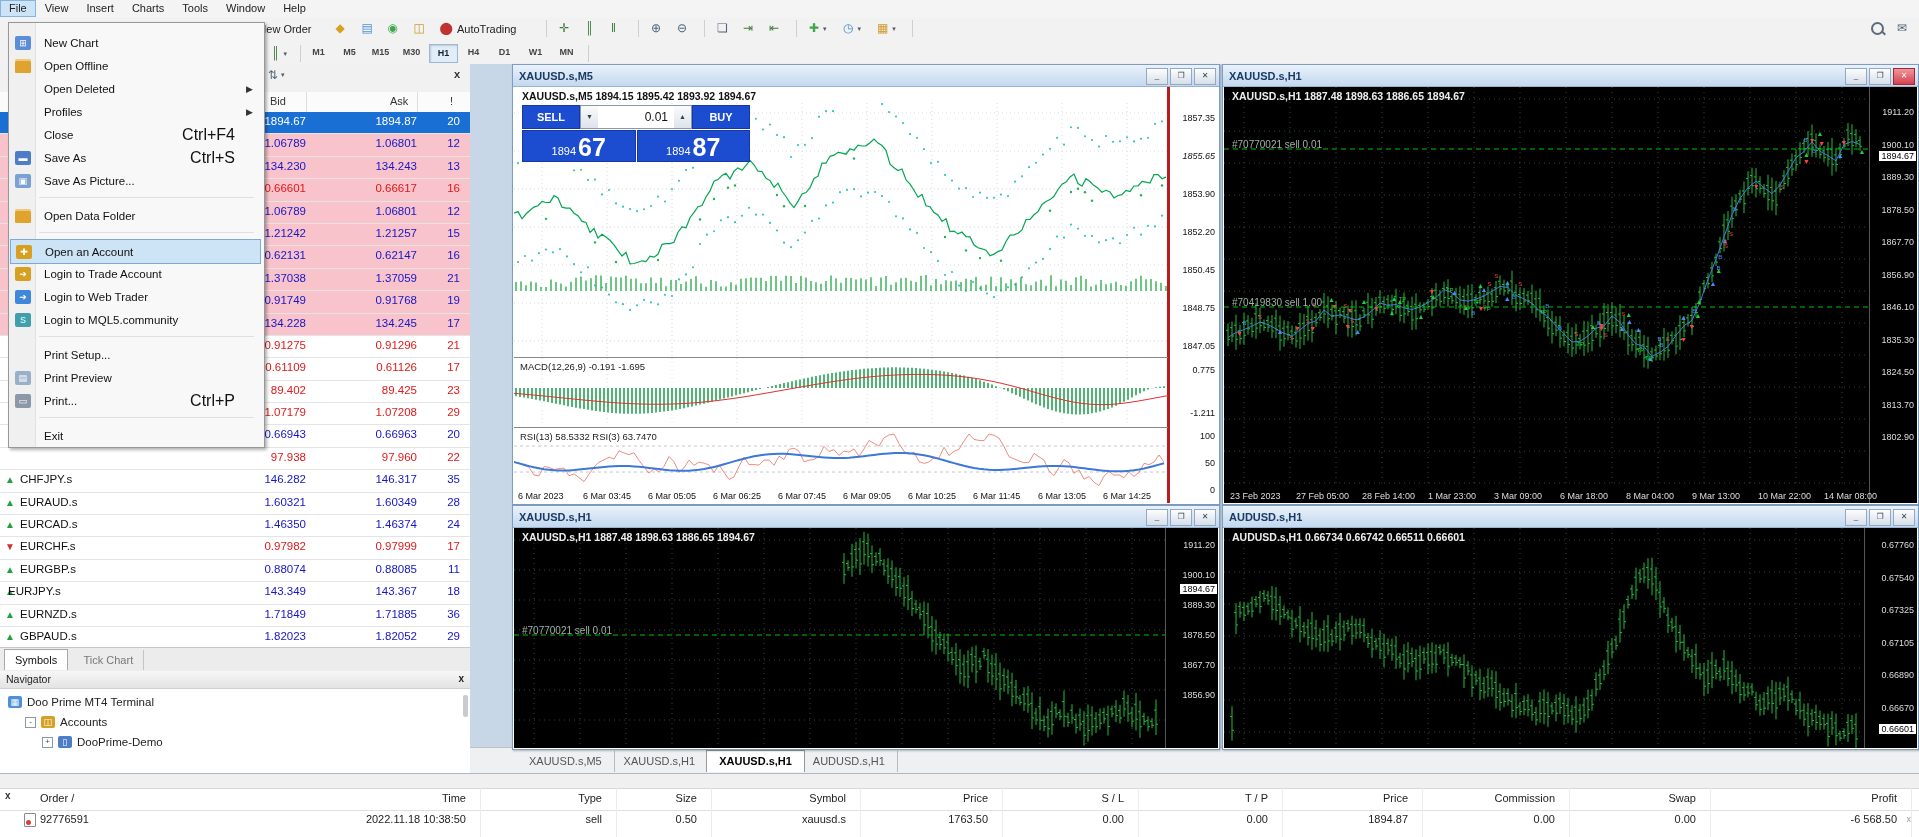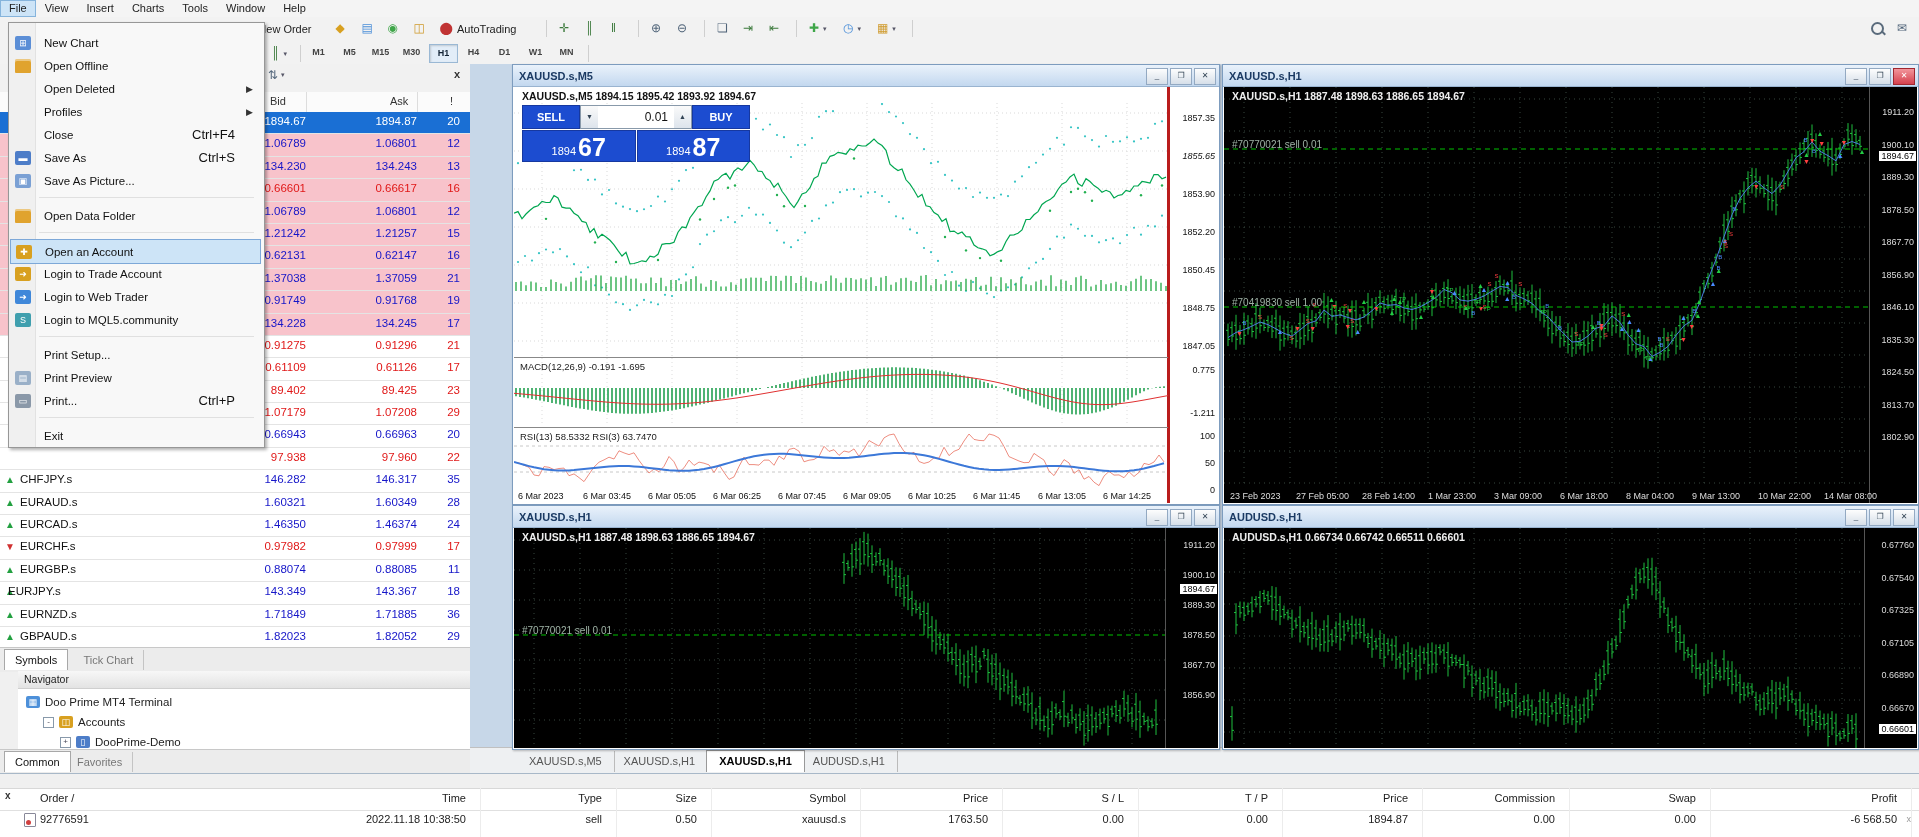--- a/index.html
+++ b/index.html
@@ -29,21 +29,21 @@
   #mw-rows{position:absolute;left:0;top:48px;width:470px;height:535px;overflow:hidden;}
   .mw-row{position:relative;width:470px;height:21.4px;border-bottom:1px solid #e4e4e4;background:#fff;}
   .mw-row.pink{background:#f8c3cb;}
   .mw-row.selected{background:#1a6fd4;}
   .mw-cell{position:absolute;top:3px;font-size:11.5px;white-space:nowrap;}
   .c-blue{color:#1515c8;} .c-red{color:#e01818;} .c-white{color:#fff;} .c-black{color:#111;} .arrow{position:absolute;left:5px;top:4px;font-size:10px;}
   
   .ltabs{background:#ececec;border-top:1px solid #c8c8c8;border-right:1px solid #b8c6d4;}
   .ltab{position:absolute;top:2px;height:20px;line-height:20px;padding:0 10px;color:#777;border-right:1px solid #c4c4c4;}
   .ltab.active{background:#fff;color:#111;border:1px solid #a8a8a8;border-bottom:none;top:1px;}
-  #navigator{left:18px;top:671px;width:470px;height:102px;background:#fff;border-right:4px solid #1d4ed8;}
+  #navigator{left:0;top:671px;width:470px;height:102px;background:#fff;border-right:4px solid #1d4ed8;}
   #nav-caption{position:absolute;left:0;top:0;width:470px;height:18px;background:linear-gradient(#f7f7f7,#e3e3e3);border-bottom:1px solid #cfcfcf;font-size:10.5px;padding:2px 0 0 6px;box-sizing:border-box;}
   .tree-item{position:absolute;left:0;height:20px;display:flex;align-items:center;gap:5px;font-size:11.5px;}
   .expander{width:9px;height:9px;border:1px solid #8899aa;background:#fff;font-size:8px;line-height:8px;text-align:center;color:#445;}
   .tico{width:14px;height:12px;border-radius:2px;font-size:9px;line-height:12px;text-align:center;color:#fff;}
   
   #mdi{left:470px;top:64px;width:1449px;height:709px;background:#c7d7e8;}
   .cwin{position:absolute;border:1px solid #7d9cbe;background:#fff;box-shadow:1px 1px 2px rgba(0,0,0,.25);}
   .caption{position:absolute;left:0;top:0;right:0;height:21px;background:linear-gradient(#eaf2fb,#c3d8ef);border-bottom:1px solid #9ab4d0;display:flex;align-items:center;}
   .caption .ttl{margin-left:6px;font-size:11px;font-weight:bold;color:#1b3a63;}
   .capbtns{position:absolute;right:3px;top:3px;display:flex;gap:2px;}
@@ -81,21 +81,21 @@
   .trow{position:absolute;left:0;width:1919px;height:20px;border-bottom:1px solid #ececec;}
   .colline{position:absolute;top:14px;bottom:0;width:1px;background:#ececec;}
   .doc-ico{position:absolute;left:24px;top:3px;width:10px;height:12px;background:#fff;border:1px solid #889;border-radius:1px;}
   .doc-ico:after{content:"";position:absolute;left:1px;bottom:1px;width:5px;height:5px;background:#d04040;border-radius:50%;}
   .term-x{position:absolute;left:5px;top:2px;font-size:10px;font-weight:bold;color:#333;}
   
   #file-menu{left:8px;top:22px;width:255px;height:424px;background:#f8f8f8;border:1px solid #979797;box-shadow:2px 2px 3px rgba(0,0,0,.3);z-index:50;}
   #file-menu .icostrip{position:absolute;left:0;top:0;bottom:0;width:26px;background:#f0f0f0;border-right:1px solid #e2e2e2;}
   .fm-item{position:absolute;left:1px;width:251px;height:23px;display:flex;align-items:center;}
   .fm-item .lab{margin-left:34px;font-size:11.5px;color:#111;white-space:nowrap;}
-  .fm-item .sc{position:absolute;right:26px;font-size:13px;color:#111;}
+  .fm-item .sc{position:absolute;right:26px;font-size:16px;color:#111;}
   .fm-item .sub{position:absolute;right:8px;font-size:9px;color:#333;}
   .fm-item.hl{background:#cde4f7;border:1px solid #7da8d8;width:249px;}
   .fm-sep{position:absolute;left:30px;width:215px;height:1px;background:#e0e0e0;}
   .fm-ico{position:absolute;left:5px;width:16px;height:14px;border-radius:2px;font-size:9px;line-height:14px;text-align:center;color:#fff;}
   svg text{font-family:"Liberation Sans",sans-serif;}
 </style>
 </head>
 <body>
 
 <div class="screen">
@@ -373,24 +373,20 @@
           <span>Accounts</span>
         </div>
         <div class="tree-item" style="top: 43px; left: 42px;">
           <span class="expander">+</span>
           <span class="tico" style="background: rgb(77, 125, 200);">▯</span>
           <span>DooPrime-Demo</span>
         </div>
       </div>
     <div style="position:absolute;right:2px;top:24px;width:5px;height:22px;background:#c8ccd2;border-radius:2px;"></div>
   </div>
-  <div id="ltabs2" class="abs ltabs" style="left:0;top:749px;width:470px;height:24px;">
-      <div class="ltab active" style="left: 4px;">Common</div>
-      <div class="ltab" style="left: 67px;">Favorites</div>
-    </div>
 
   <div id="mdi" class="abs">
     <div id="chart-tabbar">
         <div class="ctab" style="left: 47px;">XAUUSD.s,M5</div>
         <div class="ctab" style="left: 141.6px;">XAUUSD.s,H1</div>
         <div class="ctab active" style="left: 236.2px;">XAUUSD.s,H1</div>
         <div class="ctab" style="left: 330.8px;">AUDUSD.s,H1</div>
       </div>
   <div class="cwin" style="left: 42px; top: 0px; width: 706px; height: 439px;">
         <div class="caption">

